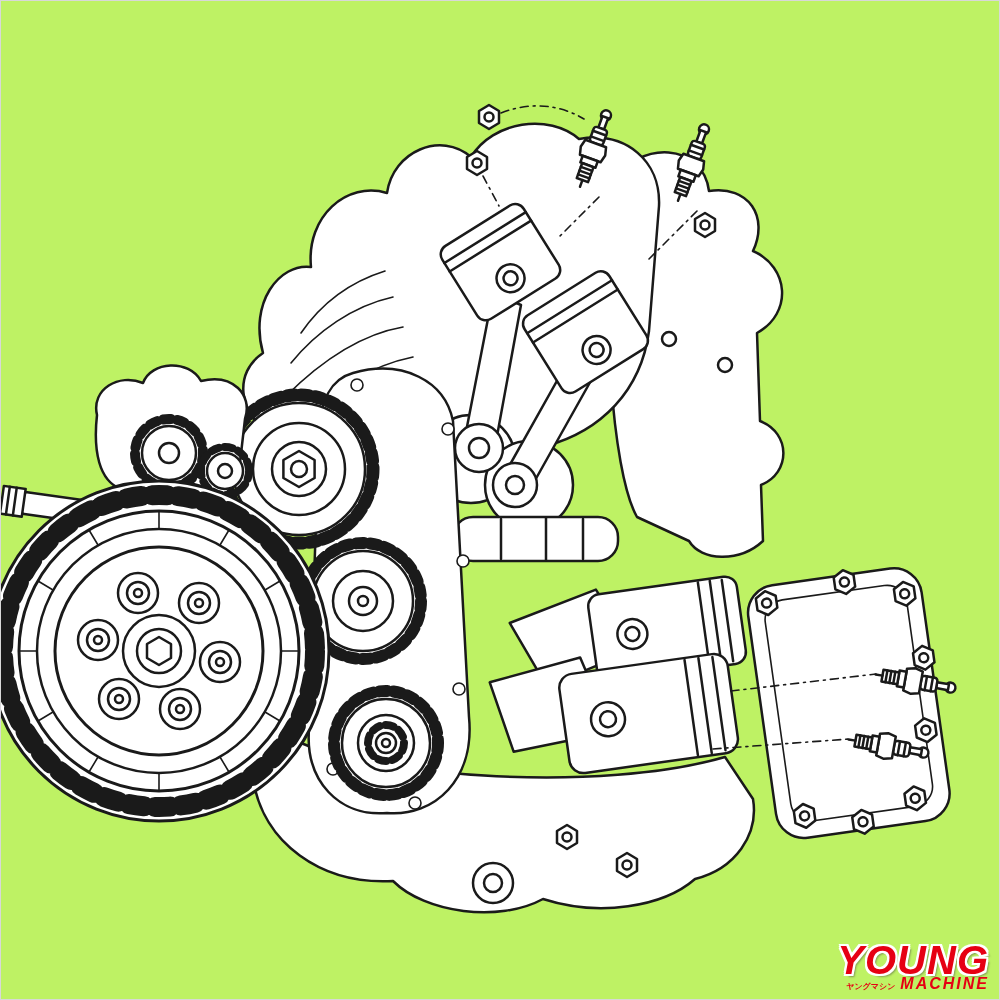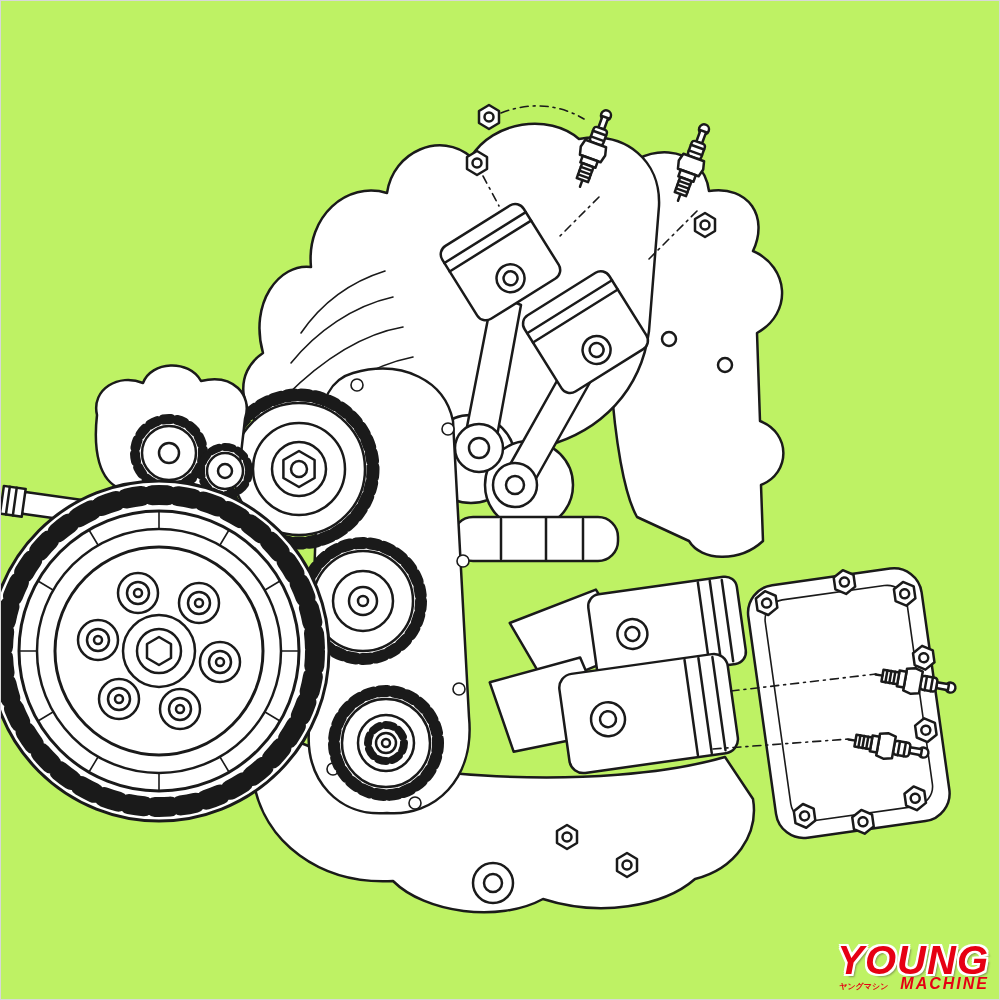--- a/index.html
+++ b/index.html
@@ -23,21 +23,21 @@
     text-align:right;user-select:none;
   }
   .logo-young{
     font-size:40px;font-weight:bold;font-style:italic;
     color:#e60013;letter-spacing:1px;line-height:.9;
     text-shadow:
       -2px -2px 0 #fff, 2px -2px 0 #fff, -2px 2px 0 #fff, 2px 2px 0 #fff,
       0 -2px 0 #fff, 0 2px 0 #fff, -2px 0 0 #fff, 2px 0 0 #fff,
       3px 3px 2px rgba(60,60,60,.45);
   }
-  .logo-sub{display:flex;justify-content:flex-end;align-items:baseline;gap:12px;margin-top:-3px;text-align:center;}
+  .logo-sub{display:flex;justify-content:flex-end;align-items:baseline;gap:5px;margin-top:-3px;text-align:center;}
   .logo-kana{font-size:8px;color:#e60013;font-weight:bold;}
   .logo-machine{font-size:16px;font-weight:bold;font-style:italic;color:#e60013;letter-spacing:2px;}
 </style>
 </head>
 <body>
 
 <div class="page">
 
   <svg viewBox="0 0 1000 1000" width="1000" height="1000" aria-label="Black-and-white cutaway technical illustration of a two-stroke multi-cylinder motorcycle engine showing pistons, connecting rods, spark plugs, clutch basket and gear train">
     <defs>

